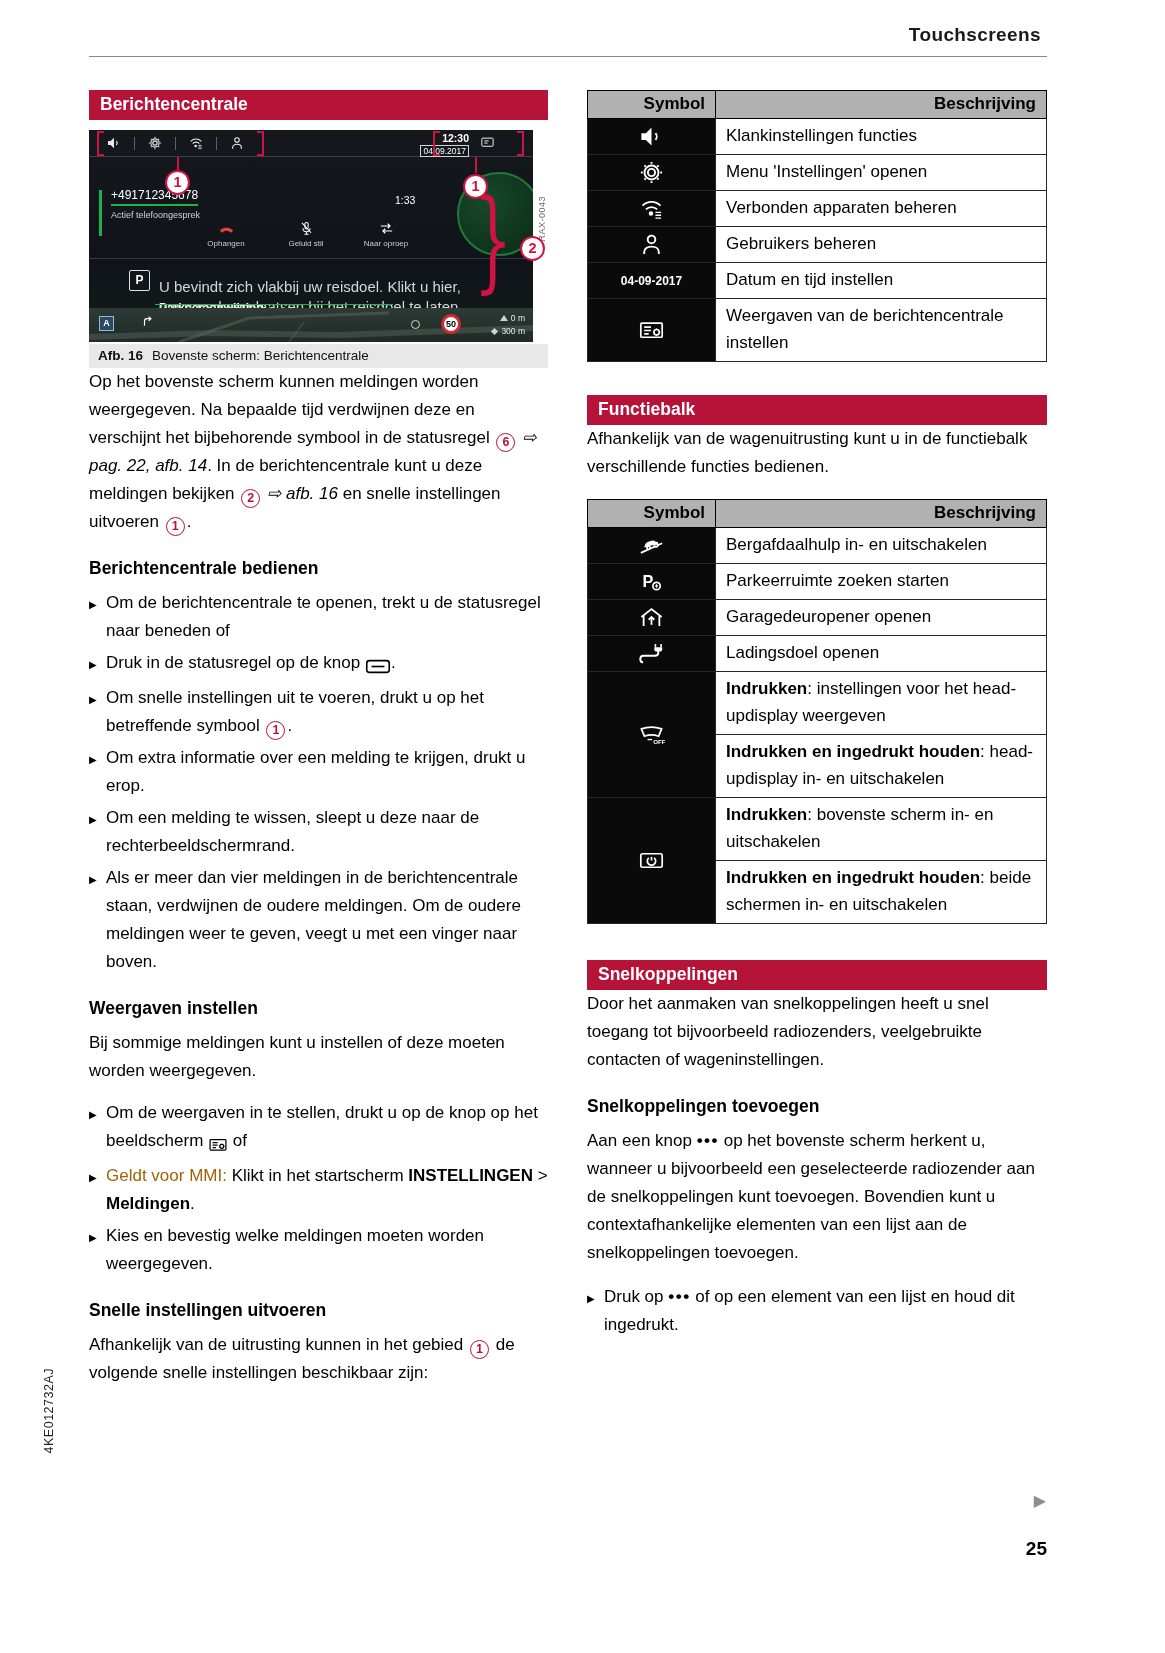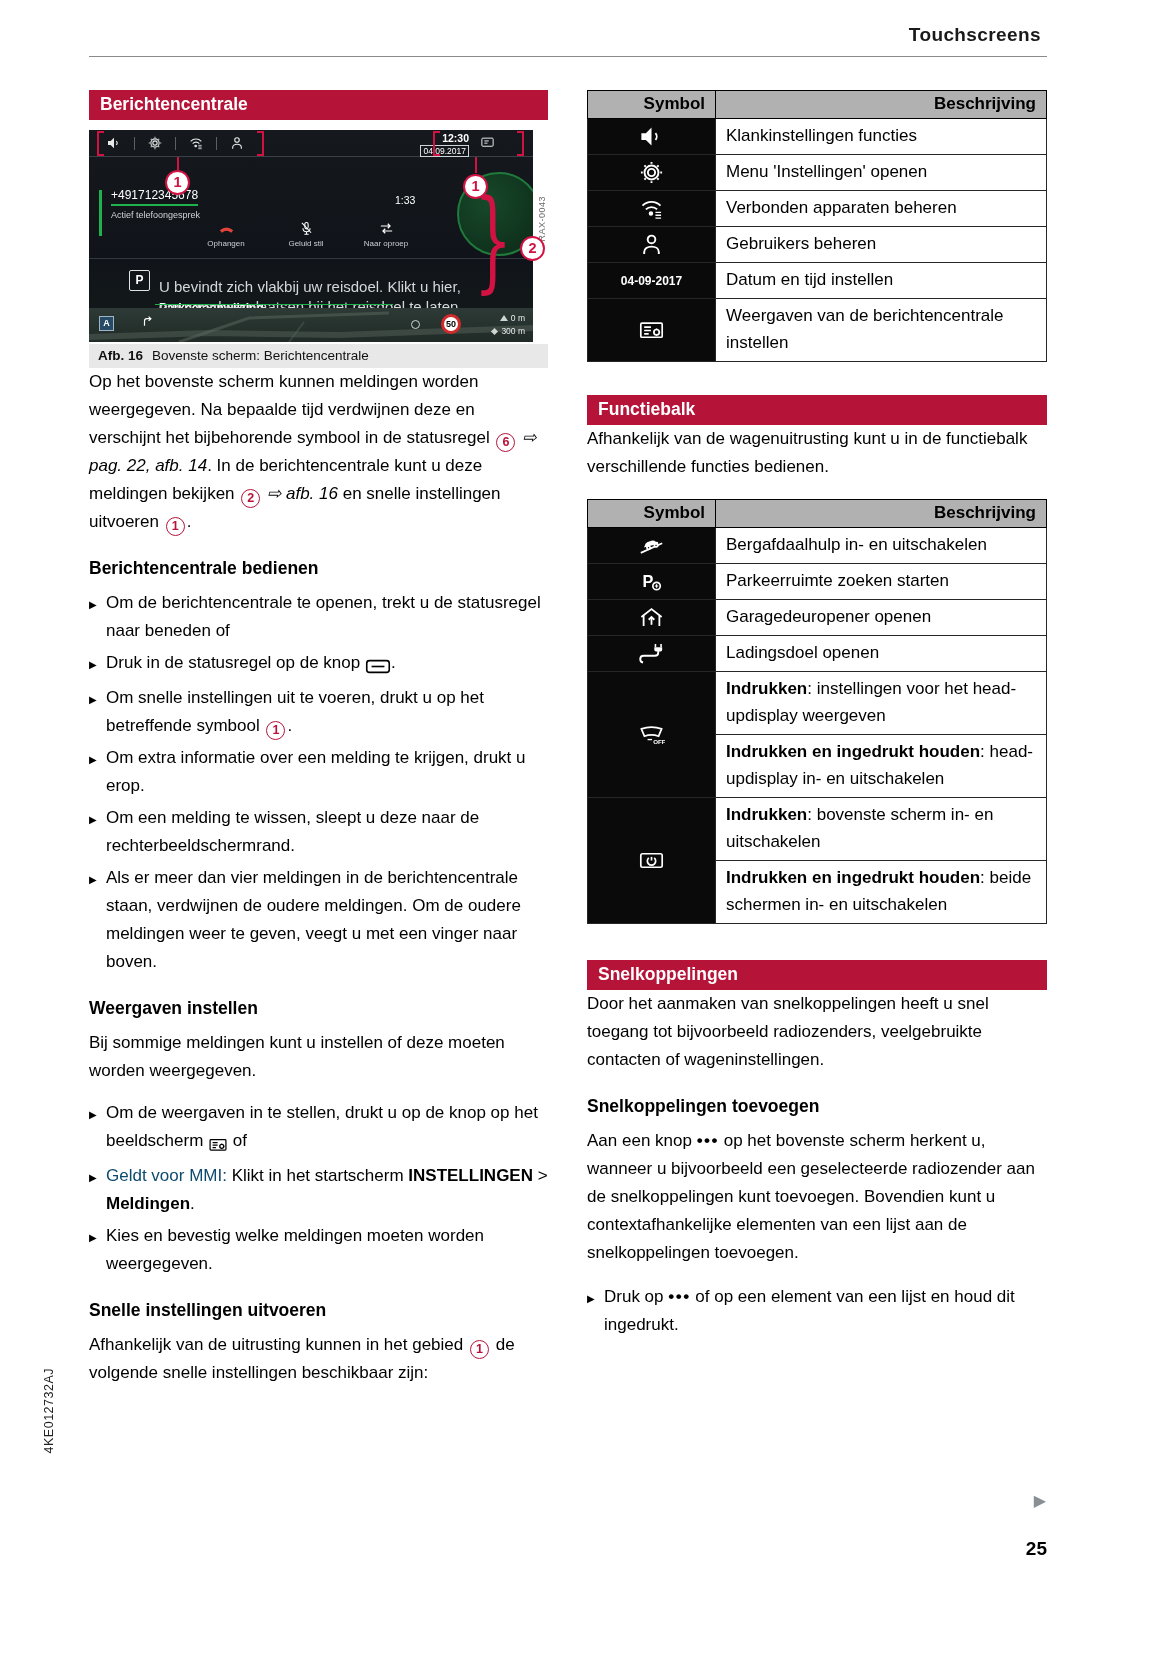--- a/index.html
+++ b/index.html
@@ -20,21 +20,21 @@
   h4.subhead { font-size:17.5px; font-weight:700; margin:22px 0 10px; }
 
   .blist { margin-bottom:6px; }
   .bullet { position:relative; padding-left:17px; font-size:17px; line-height:28px; margin-bottom:4px; }
   .bullet::before { content:"▶"; position:absolute; left:0; top:2px; font-size:10px; color:#000; }
 
   .callout { display:inline-flex; width:19px; height:19px; border:1.6px solid #b61339; border-radius:50%;
              color:#b61339; font-size:12.5px; font-weight:700; align-items:center; justify-content:center;
              vertical-align:-3px; margin:0 2px; background:#fff; }
   .ref { font-style:italic; }
-  .mmi { color:#0c4a6e; }
+  .mmi { color:#a16207; }
   .bld { font-weight:700; }
   .dots { font-weight:700; letter-spacing:1.5px; }
   .inline-icon { display:inline-block; vertical-align:-3px; }
   .inline-icon svg { display:inline-block; vertical-align:middle; color:#000; }
 
   
   .symtab { border-collapse:collapse; width:100%; font-size:17px; }
   .symtab th { background:#b1b1b1; border:1px solid #000; text-align:right; padding:3px 10px 4px; font-size:17px; }
   .symtab th.th-sym { width:128px; }
   .symtab td { border:1px solid #262626; vertical-align:middle; }

